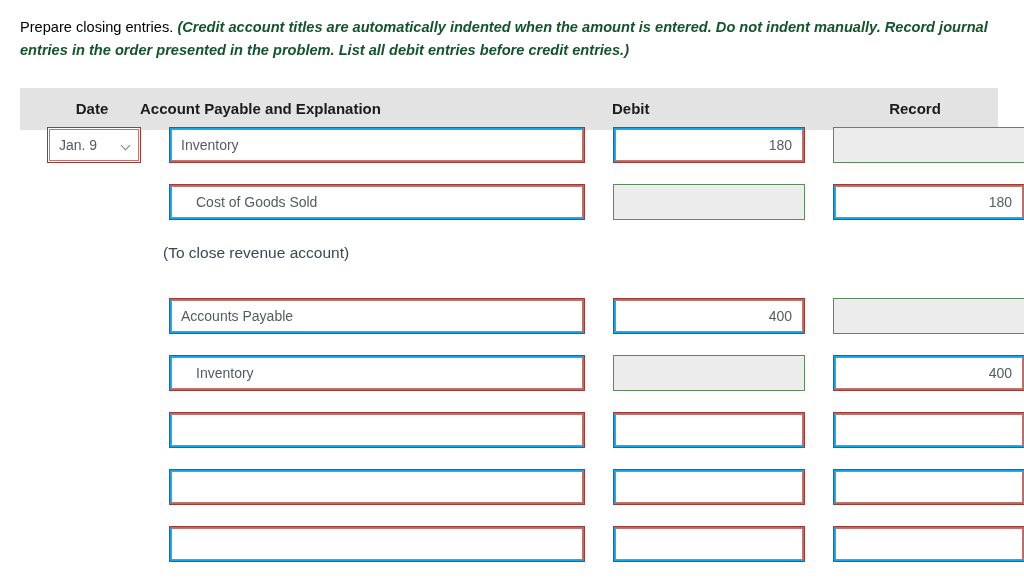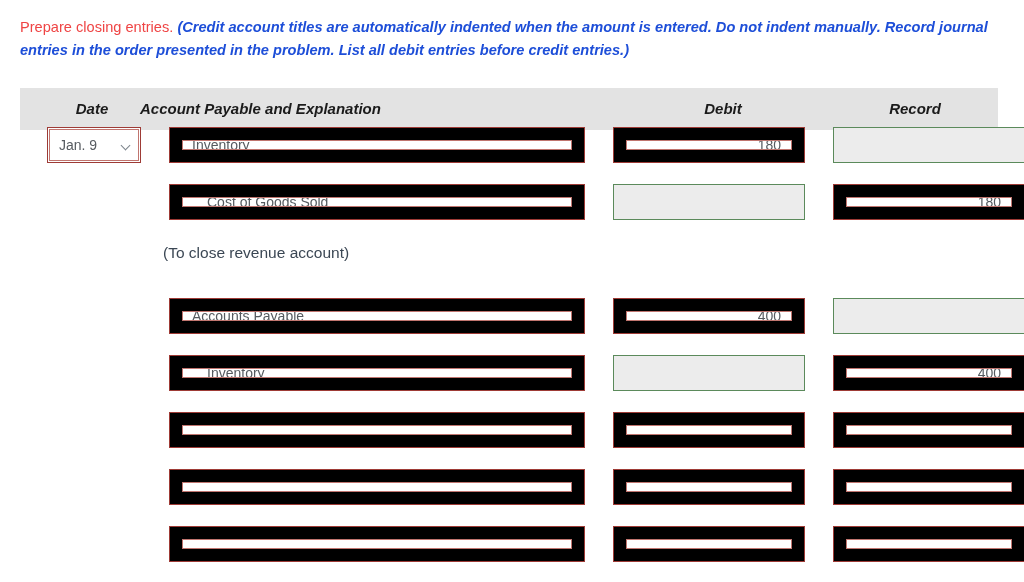--- a/index.html
+++ b/index.html
@@ -21,26 +21,26 @@
     position: absolute;
     left: 20px;
     top: 16px;
     width: 978px;
     font-size: 14.6px;
     line-height: 23px;
     color: #3b4754;
   }
   #instructions .lead {
     font-weight: 400;
-    color: #ef4444;
+    color: #000000;
   }
   #instructions .note {
     font-weight: bold;
     font-style: italic;
-    color: #1d4ed8;
+    color: #14532d;
   }
 
   
   #journal {
     position: absolute;
     left: 0;
     top: 88px;
     width: 1024px;
     height: 494px;
     overflow: hidden;
@@ -56,25 +56,24 @@
   }
   .th {
     position: absolute;
     top: 0;
     height: 42px;
     line-height: 42px;
     font-size: 15px;
     font-weight: bold;
     color: #1b1b1b;
     white-space: nowrap;
-    font-style: italic;
   }
   .th-date   { left: 22px;  width: 100px; text-align: center; }
   .th-acct   { left: 120px; width: 340px; text-align: left; }
-  .th-debit  { left: 608px; width: 190px; text-align: center; }
+  .th-debit  { left: 592px; width: 190px; text-align: left; }
   .th-credit { left: 800px; width: 190px; text-align: center; }
 
   .rows {
     position: absolute;
     left: 0;
     top: 30px;
     width: 1024px;
     height: 452px;
     margin-left: 25px;
   }
@@ -89,22 +88,22 @@
   .c-date   { position: absolute; left: 22px;  top: 9px; }
   .c-acct   { position: absolute; left: 144px; top: 9px; width: 416px; }
   .c-debit  { position: absolute; left: 588px; top: 9px; width: 192px; }
   .c-credit { position: absolute; left: 808px; top: 9px; width: 192px; }
 
   
   .field {
     box-sizing: border-box;
     height: 36px;
     border: 1px solid #9e3b36;
-    background: #000000;
-    padding: 12px;
+    background: #0ea5e9;
+    padding: 1px;
   }
   .field > .inner {
     box-sizing: border-box;
     width: 100%;
     height: 100%;
     border: 1px solid #c0756f;
     background: #ffffff;
     display: flex;
     align-items: center;
     font-size: 14px;

